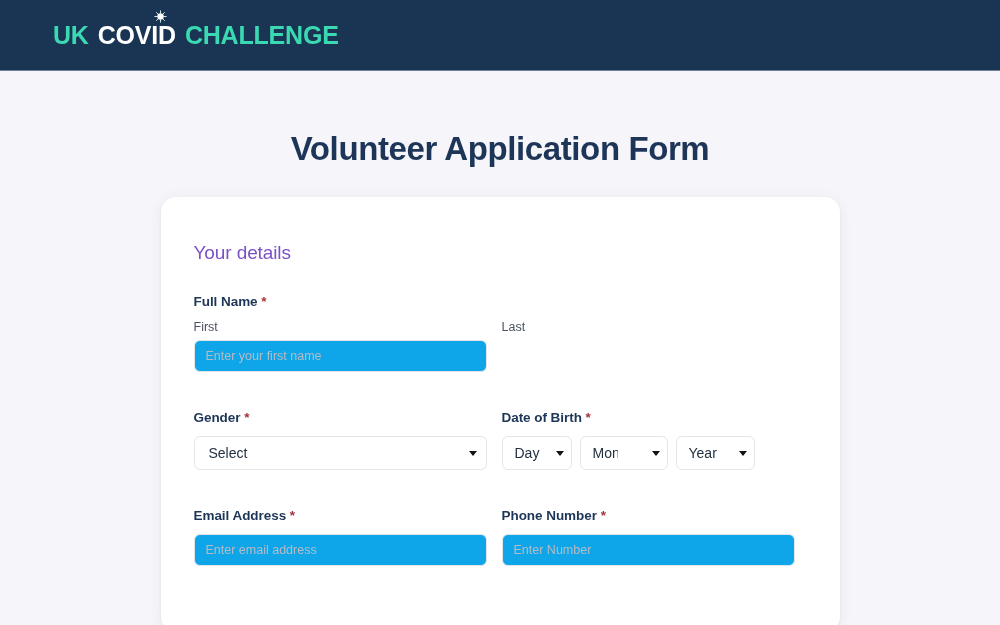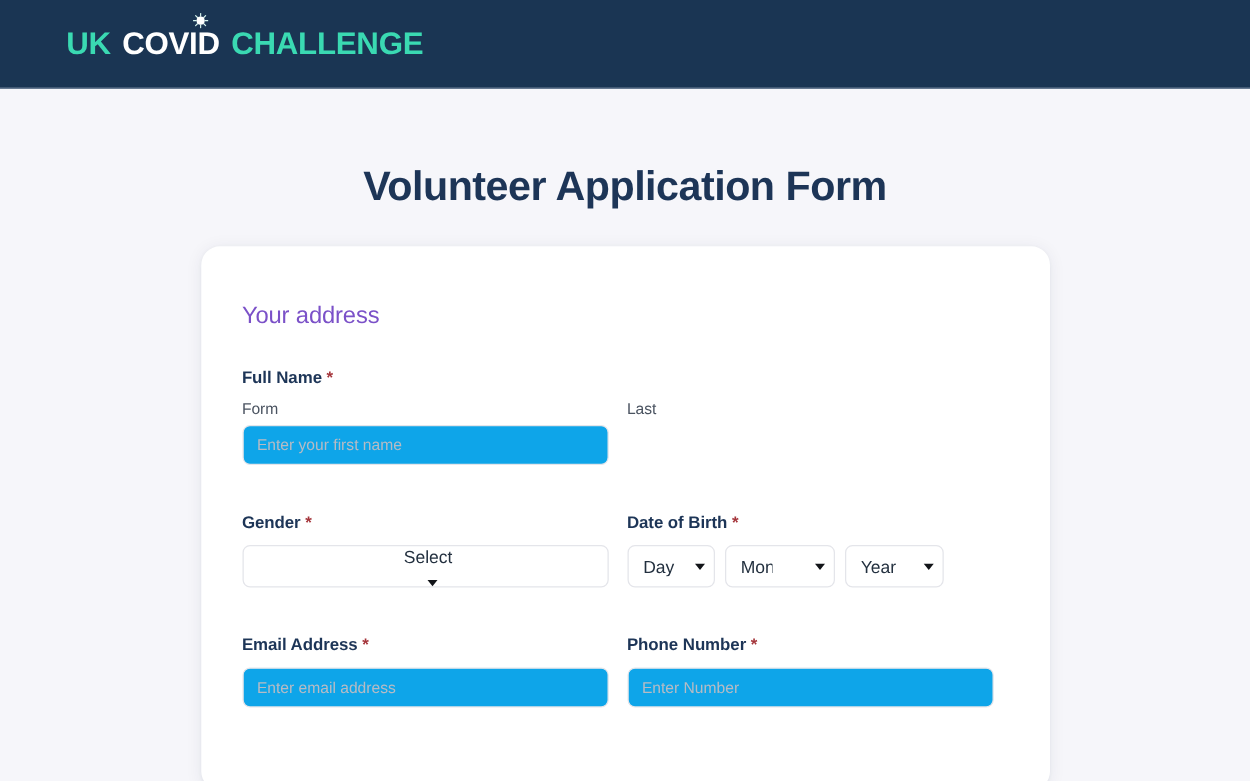--- a/index.html
+++ b/index.html
@@ -140,21 +140,21 @@
   }
   .caret {
     width: 0; height: 0;
     border-left: 4px solid transparent;
     border-right: 4px solid transparent;
     border-top: 5px solid #121418;
     flex: 0 0 auto;
     margin-left: 6px;
   }
 
-  .sel-gender { width: 293px; flex-direction: column; }
+  .sel-gender { width: 293px; }
 
   .dob-row { display: flex; gap: 8px; }
   .sel-day   { width: 70px;  padding: 0 7px 0 12px; }
   .sel-month { width: 88px;  padding: 0 7px 0 12px; gap: 28px; }
   .sel-year  { width: 79px;  padding: 0 7px 0 12px; }
   .sel-day .sel-value,
   .sel-month .sel-value,
   .sel-year .sel-value { font-size: 14px; }
 
   .spacer-row { height: 12px; }
@@ -184,30 +184,30 @@
     <span class="brand-chal">CHALLENGE</span>
   </div>
 </header>
 
 <main>
 
   <h1 class="page-title">Volunteer Application Form</h1>
 
   <section class="card">
 
-    <h2 class="section-heading">Your address</h2>
+    <h2 class="section-heading">Your details</h2>
 
     <div>
       <span class="group-label">
         <span>Full Name</span>
         <span class="req">*</span>
       </span>
       <div class="field-row">
         <div class="field-col">
-          <span class="sub-label">Form</span>
+          <span class="sub-label">First</span>
           <input class="text-input" type="text" placeholder="Enter your first name" style="">
         </div>
         <div class="field-col">
           <span class="sub-label">Last</span>
         </div>
       </div>
     </div>
 
     <div class="spacer-row"></div>
 

